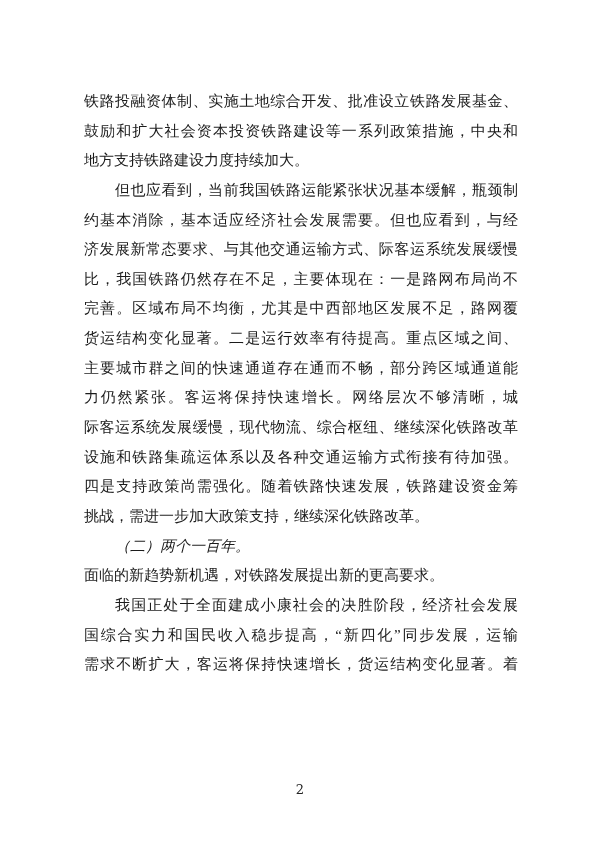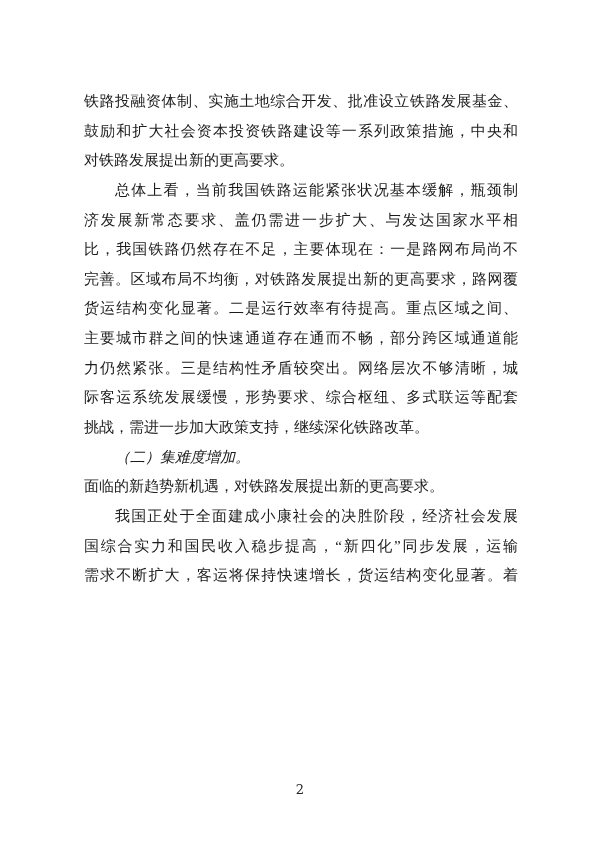--- a/index.html
+++ b/index.html
@@ -51,30 +51,33 @@
     font-family: "DejaVu Serif", serif;
   }
 </style>
 </head>
 <body>
 
 <div class="page">
   <div class="text-block" id="text-block">
       <div class="line j">铁路投融资体制、实施土地综合开发、批准设立铁路发展基金、</div>
       <div class="line j">鼓励和扩大社会资本投资铁路建设等一系列政策措施，中央和</div>
-      <div class="line">对铁路发展提出新的更高要求。</div>
-      <div class="line j in">总体上看，当前我国铁路运能紧张状况基本缓解，瓶颈制</div>
-      <div class="line j">济发展新常态要求、盖仍需进一步扩大、与发达国家水平相</div>
+      <div class="line">地方支持铁路建设力度持续加大。</div>
+      <div class="line j in">但也应看到，当前我国铁路运能紧张状况基本缓解，瓶颈制</div>
+      <div class="line j">约基本消除，基本适应经济社会发展需要。但也应看到，与经</div>
+      <div class="line j">济发展新常态要求、与其他交通运输方式、际客运系统发展缓慢</div>
       <div class="line j">比，我国铁路仍然存在不足，主要体现在：一是路网布局尚不</div>
-      <div class="line j">完善。区域布局不均衡，对铁路发展提出新的更高要求，路网覆</div>
+      <div class="line j">完善。区域布局不均衡，尤其是中西部地区发展不足，路网覆</div>
       <div class="line j">货运结构变化显著。二是运行效率有待提高。重点区域之间、</div>
       <div class="line j">主要城市群之间的快速通道存在通而不畅，部分跨区域通道能</div>
-      <div class="line j">力仍然紧张。三是结构性矛盾较突出。网络层次不够清晰，城</div>
-      <div class="line j">际客运系统发展缓慢，形势要求、综合枢纽、多式联运等配套</div>
+      <div class="line j">力仍然紧张。客运将保持快速增长。网络层次不够清晰，城</div>
+      <div class="line j">际客运系统发展缓慢，现代物流、综合枢纽、继续深化铁路改革</div>
+      <div class="line j">设施和铁路集疏运体系以及各种交通运输方式衔接有待加强。</div>
+      <div class="line j">四是支持政策尚需强化。随着铁路快速发展，铁路建设资金筹</div>
       <div class="line">挑战，需进一步加大政策支持，继续深化铁路改革。</div>
-      <div class="line in kai">（二）集难度增加。</div>
+      <div class="line in kai">（二）两个一百年。</div>
       <div class="line">面临的新趋势新机遇，对铁路发展提出新的更高要求。</div>
       <div class="line j in">我国正处于全面建成小康社会的决胜阶段，经济社会发展</div>
       <div class="line j">国综合实力和国民收入稳步提高，“新四化”同步发展，运输</div>
       <div class="line j">需求不断扩大，客运将保持快速增长，货运结构变化显著。着</div>
     </div>
   <div class="page-number">2</div>
 </div>
 
 </body></html>

